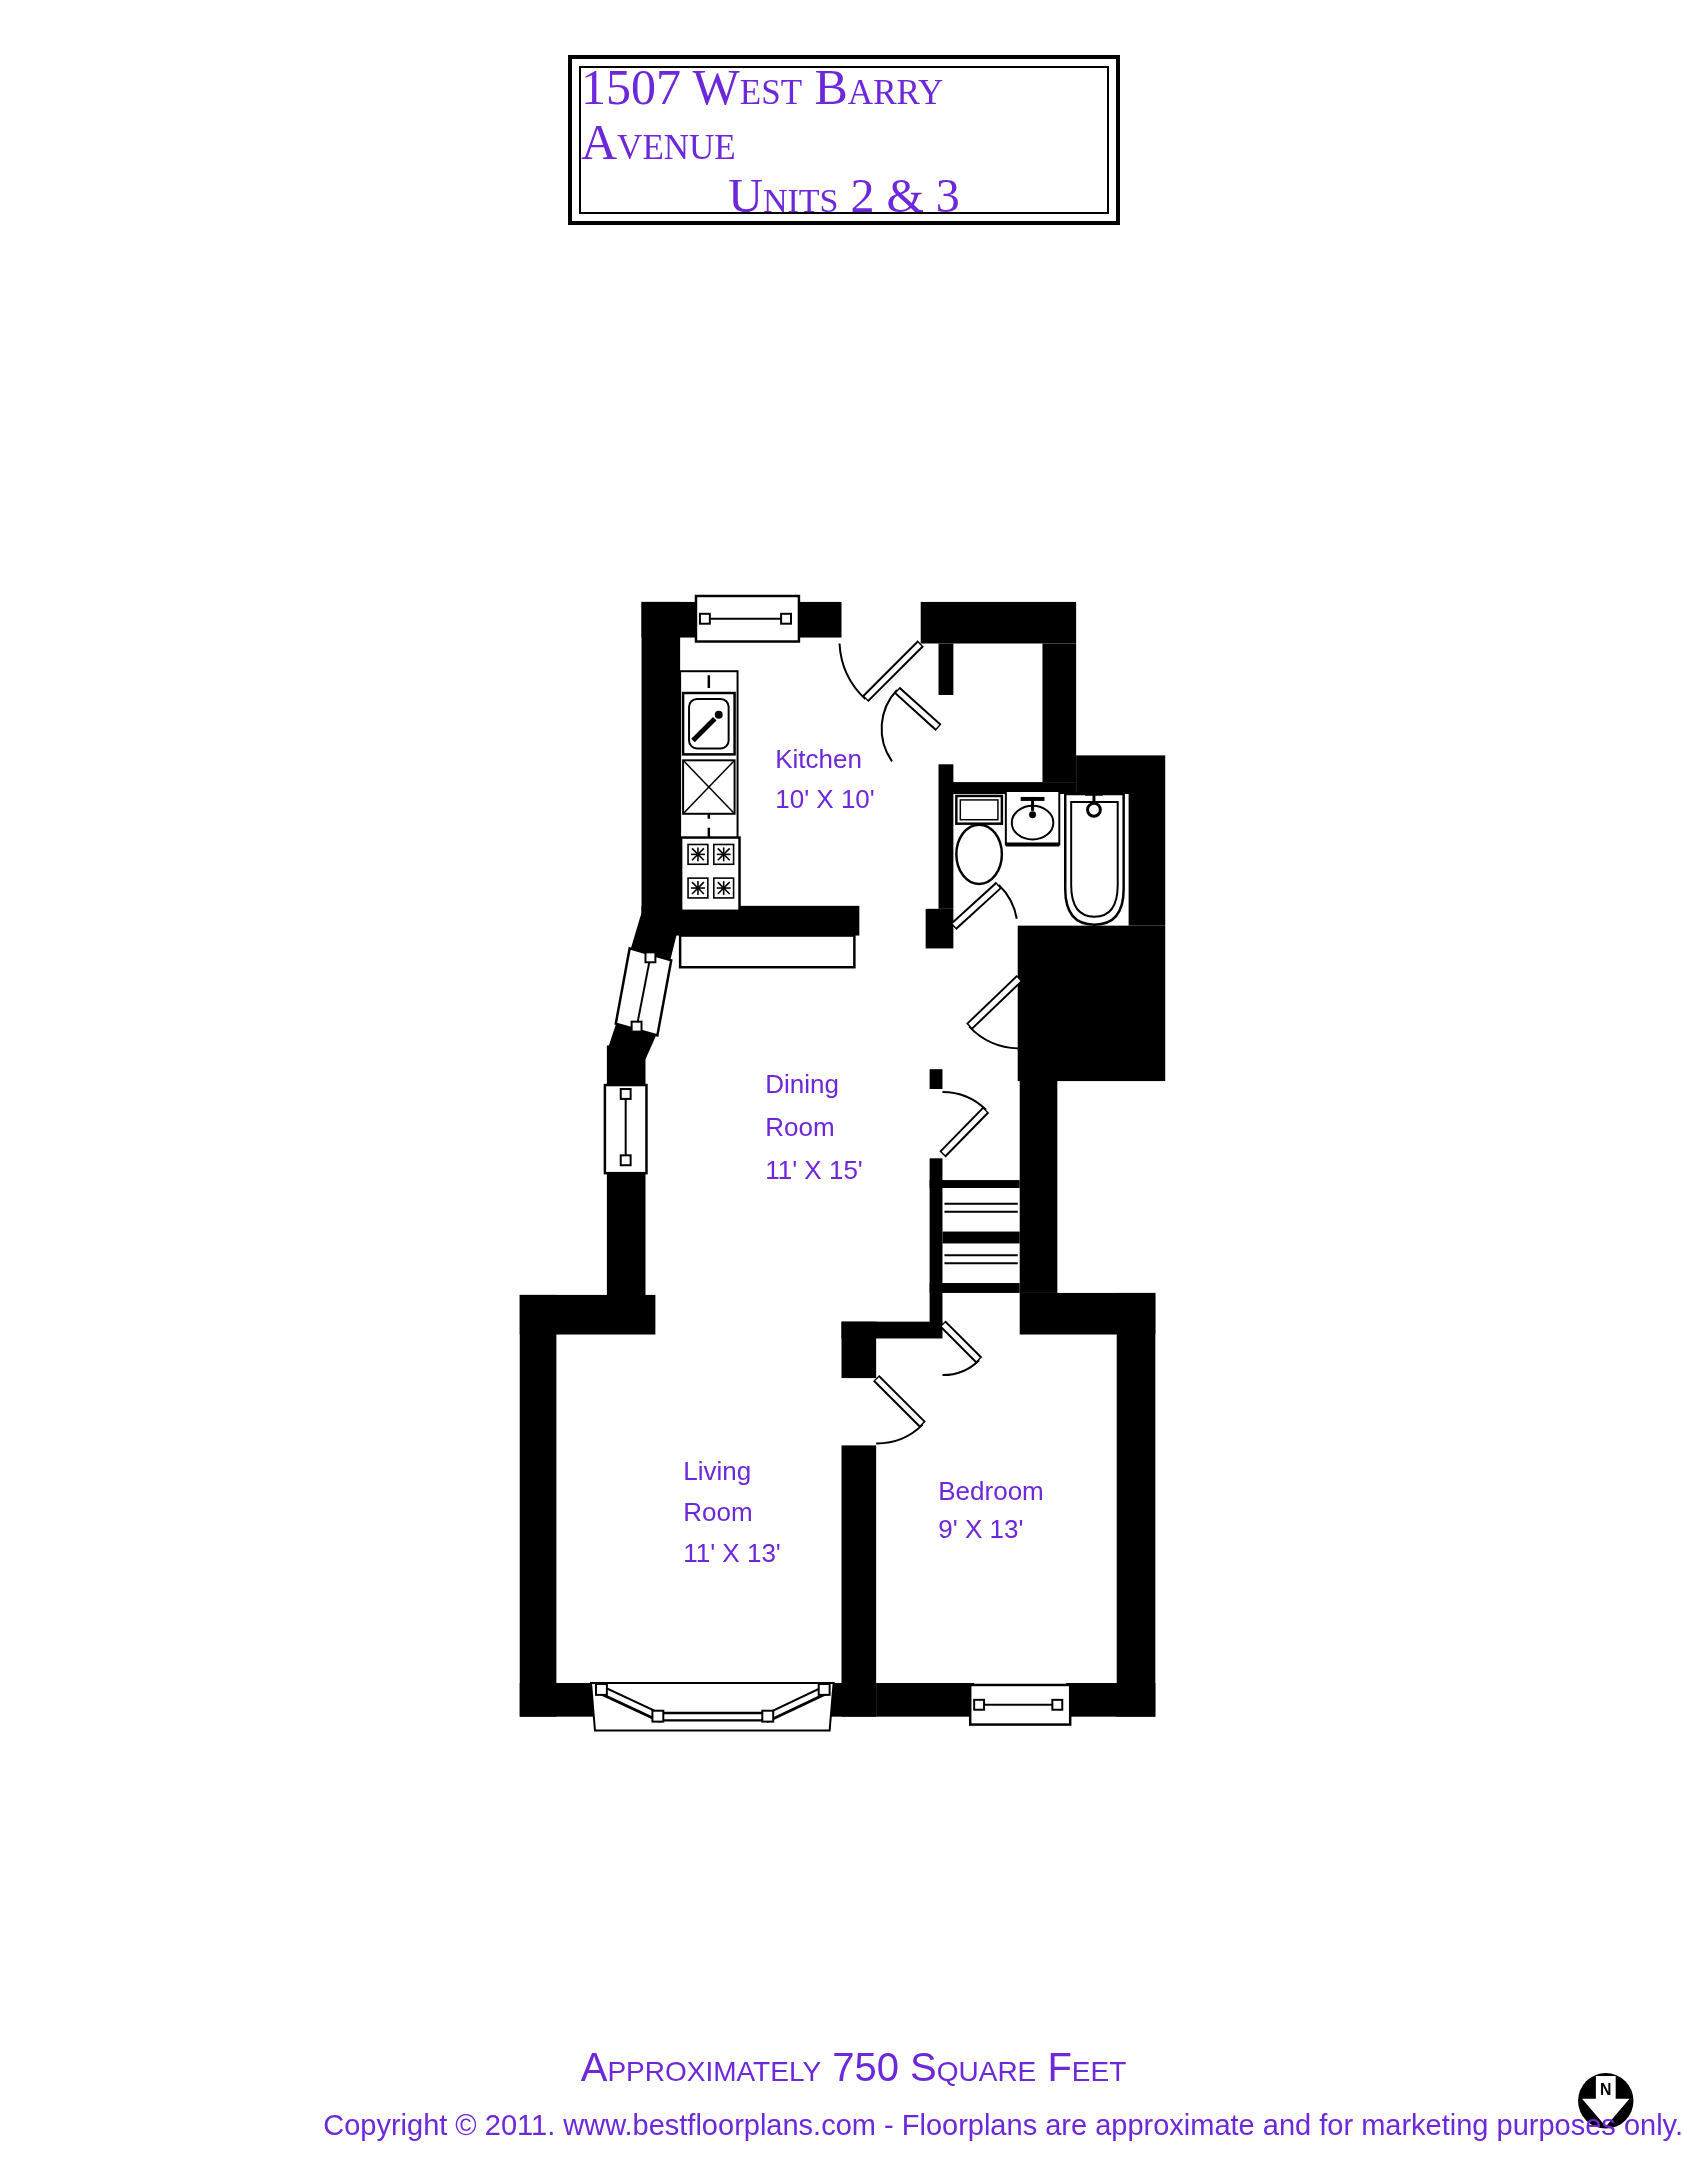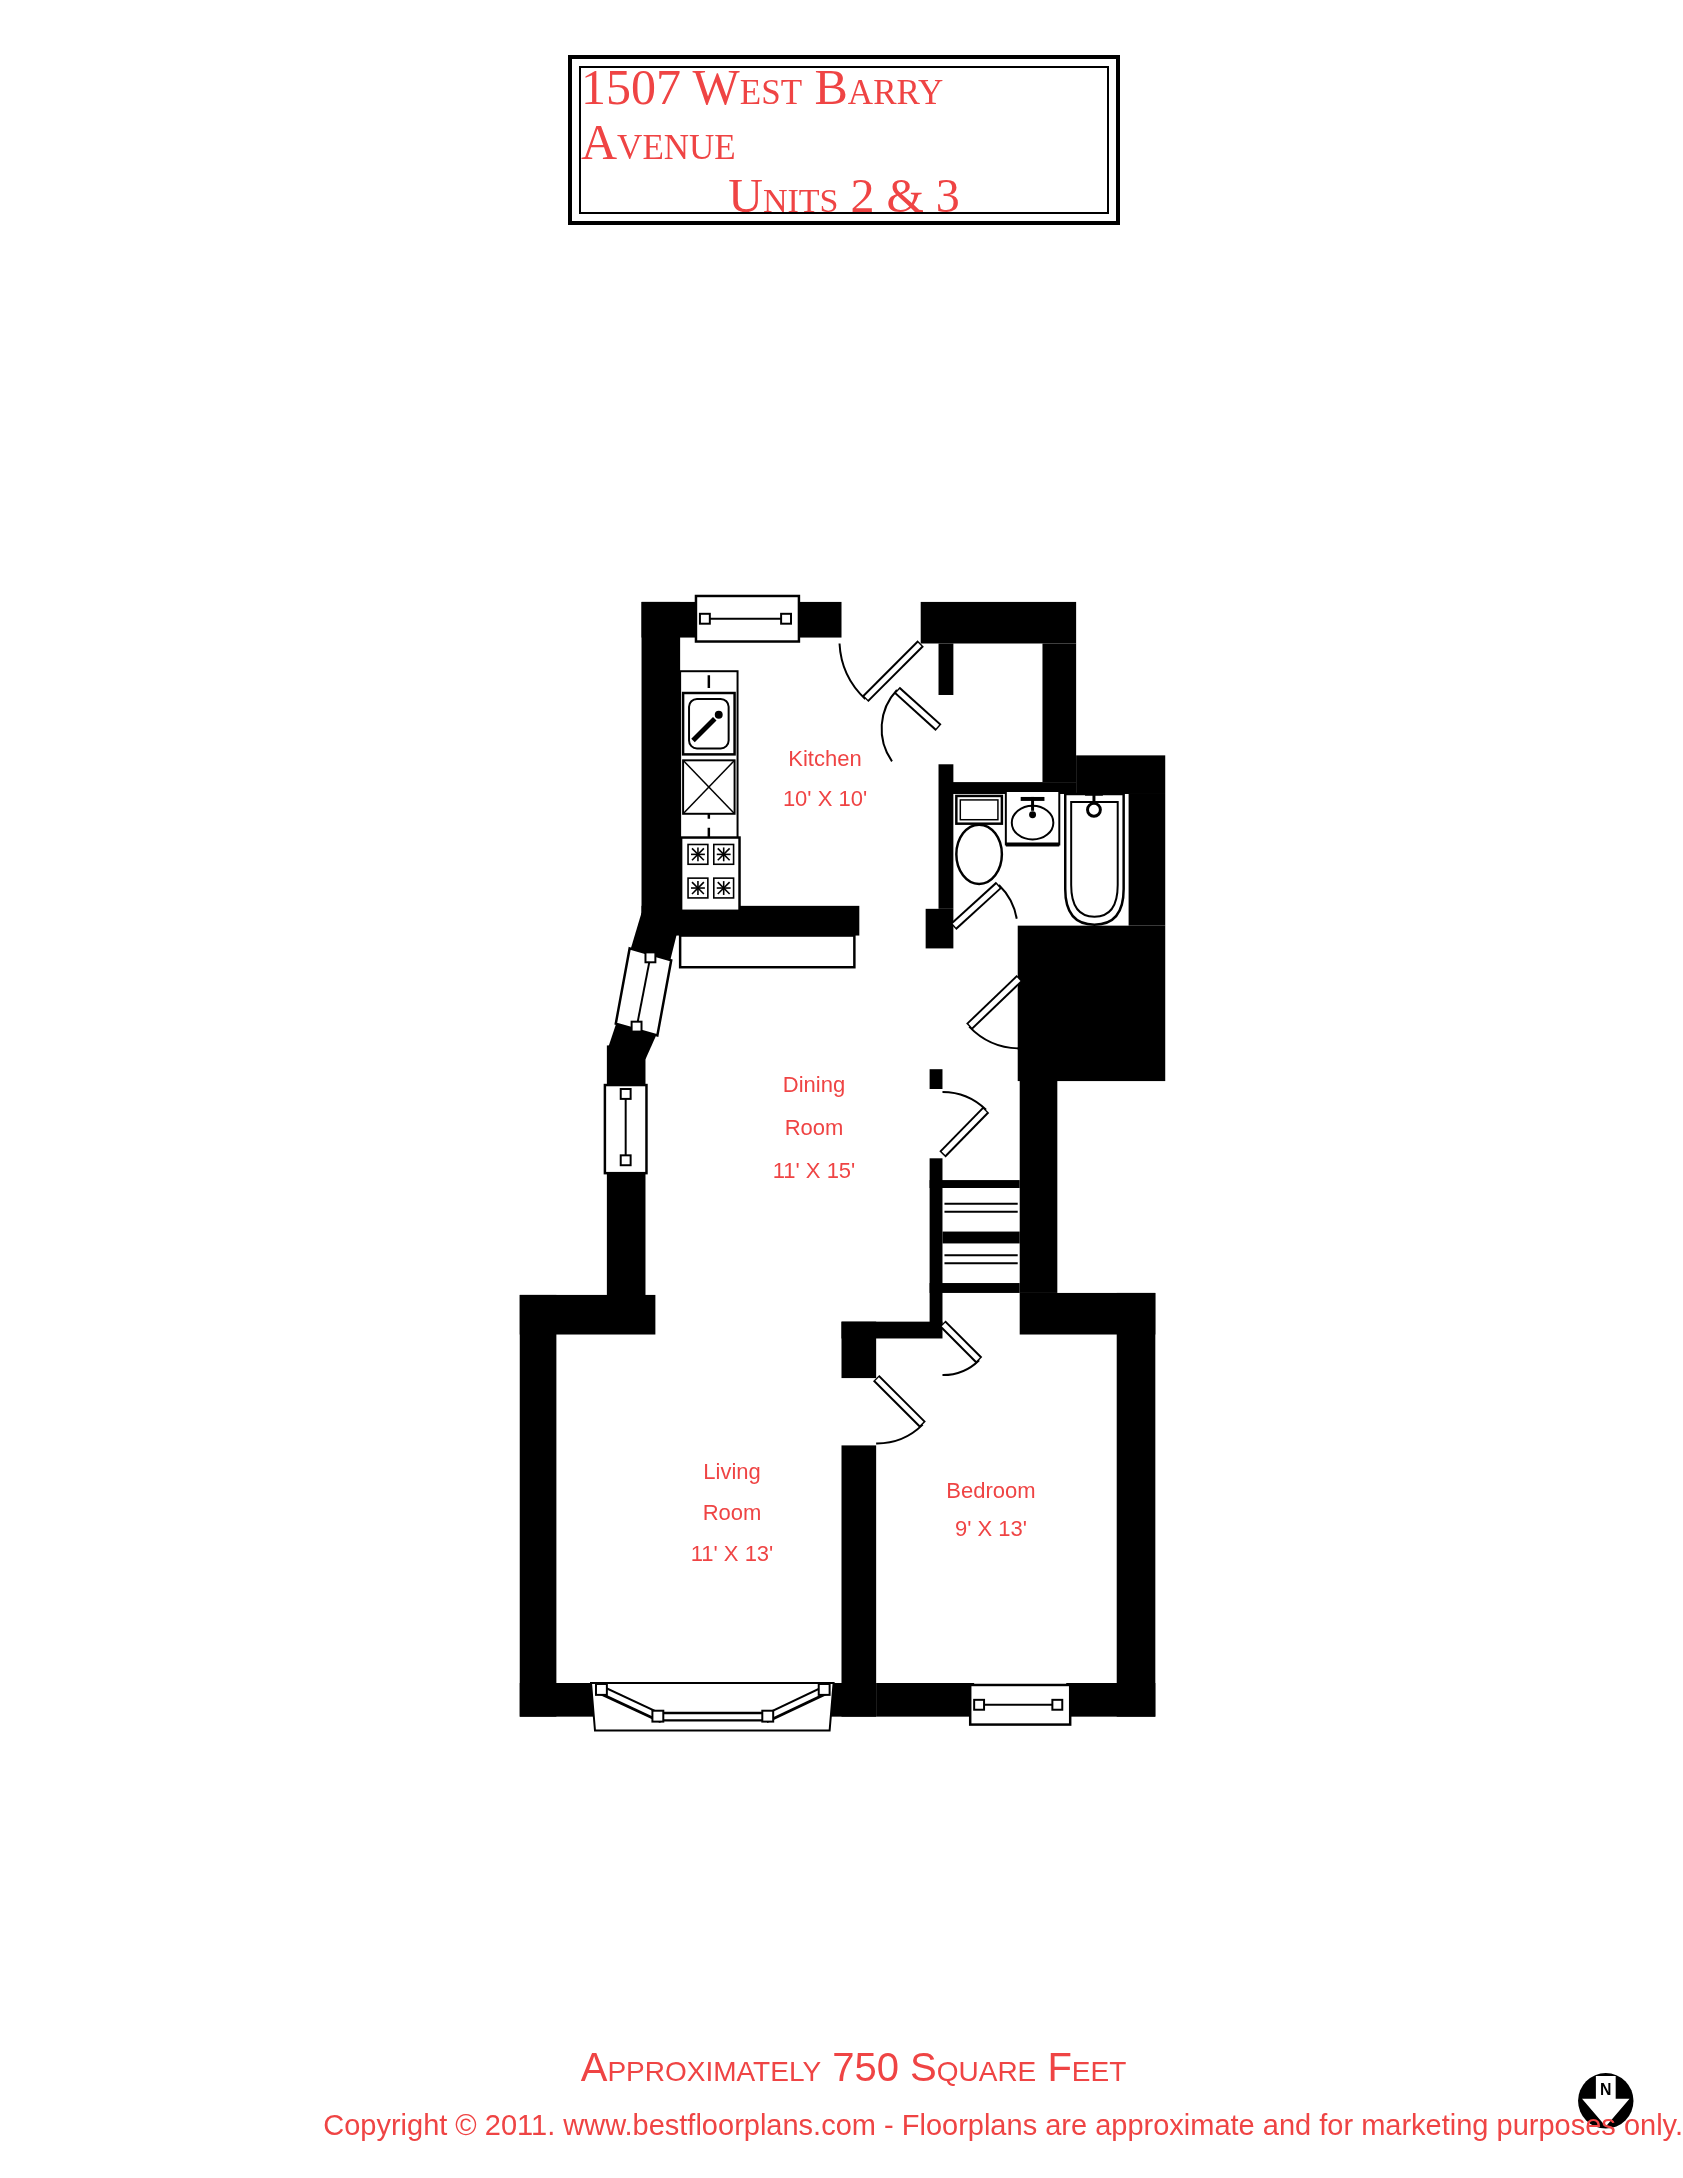--- a/index.html
+++ b/index.html
@@ -1,38 +1,38 @@
 <!DOCTYPE html>
 <html><head>
 <meta charset="utf-8">
 <style>
   html,body { margin:0; padding:0; background:#ffffff; }
   .page {
     position:relative; width:1683px; height:2178px; background:#ffffff;
-    font-family:"Liberation Sans", sans-serif; color:#ef4444; overflow:hidden;
+    font-family:"Liberation Sans", sans-serif; color:#6d28d9; overflow:hidden;
   }
   .plan-svg { position:absolute; left:0; top:0; }
   .title-box {
     position:absolute; left:568px; top:55px; width:552px; height:170px;
     border:4px solid #000; box-sizing:border-box; padding:7px; background:#fff;
   }
   .title-box-inner {
     width:100%; height:100%; border:2px solid #000; box-sizing:border-box;
     display:flex; flex-direction:column; align-items:center; justify-content:center;
     font-family:"Liberation Serif", serif; font-variant:small-caps;
   }
   .title-line1 { font-size:50px; line-height:55px; }
   .title-line2 { font-size:48px; line-height:51px; }
   .subtitle {
     position:absolute; left:420px; top:246px; width:849px; text-align:center;
     font-variant:small-caps; font-size:38px;
   }
   .room-label {
-    position:absolute; transform:translateX(-50%); text-align:center;
-    font-size:22px; white-space:nowrap;
+    position:absolute; transform:translateX(-50%); 
+    font-size:26px; white-space:nowrap;
   }
   .room-label div { line-height:41px; }
   .lbl-kitchen { left:825px; top:739px; } .lbl-kitchen div { line-height:40px; }
   .lbl-dining  { left:792px; top:1063px; } .lbl-dining div { line-height:43px;margin-left:44px; }
   .lbl-living  { left:710px; top:1451px;margin-left:22px; } .lbl-living div { line-height:41px; }
   .lbl-bedroom { left:991px; top:1472px; } .lbl-bedroom div { line-height:38px; }
   .footer-area {
     position:absolute; left:0; top:2045px; width:1683px; text-align:center;
     font-variant:small-caps; font-size:40px;padding-left:12px;
   }

